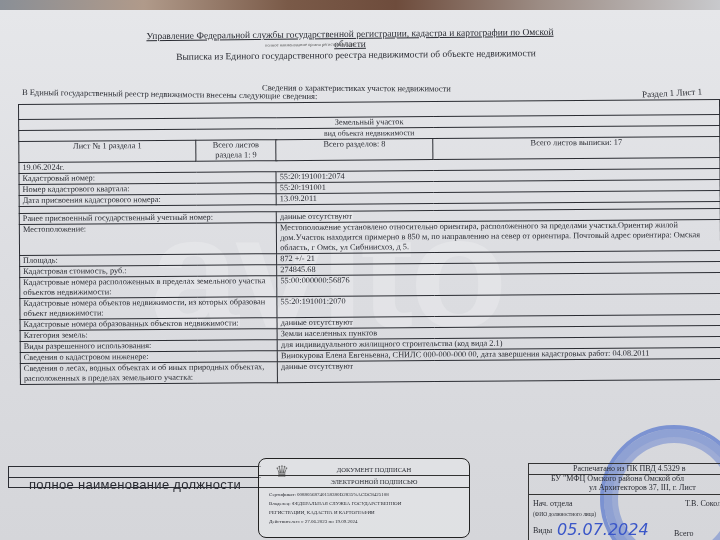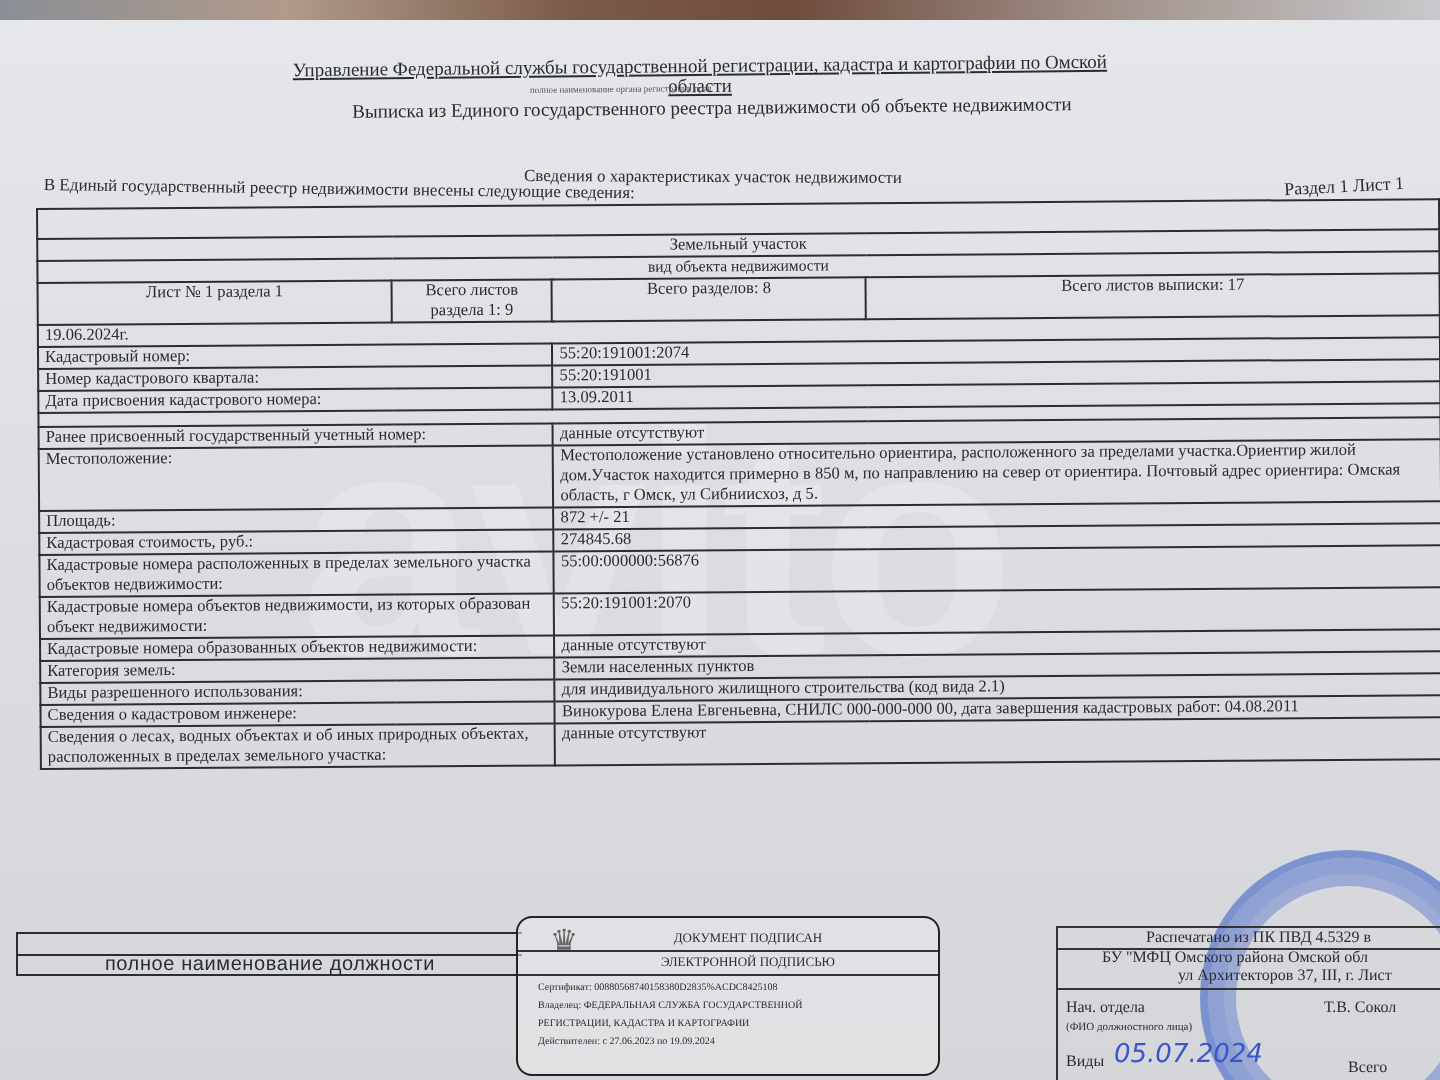--- a/index.html
+++ b/index.html
@@ -54,21 +54,21 @@
   .center { text-align: center; }
   .small { font-size: 7.8px; }
   .lbl { width: 252px; }
   .sig-line {
     position: absolute; left: 8px; top: 466px; width: 252px; height: 20px;
     border: 1px solid #2b2d33; border-width: 1px 0 1px 1px;
   }
   .sig-line .mid { position: absolute; left: 0; right: 0; top: 10px; border-top: 1px solid #2b2d33; }
   .sig-line .cap {
     position: absolute; left: 0; width: 252px; top: 10px; text-align: center;
-    font-size: 10px; font-family: "Liberation Sans", sans-serif; letter-spacing: 0.3px;
+    font-size: 13px; font-family: "Liberation Sans", sans-serif; letter-spacing: 0.3px;
   }
   .stamp-box {
     position: absolute; left: 258px; top: 458px; width: 210px; height: 78px;
     border: 1.5px solid #222; border-radius: 8px; background: rgba(230,231,234,0.6);
   }
   .emblem {
     position: absolute; left: 14px; top: 2px; width: 18px; height: 22px;
     color: #666; font-size: 16px; line-height: 22px; text-align: center;
   }
   .stamp-l1 { position: absolute; left: 40px; top: 7px; width: 150px; text-align: center; font-size: 6.5px; }
@@ -82,21 +82,21 @@
   }
   .print-line { position: absolute; left: 0; right: 0; border-top: 1px solid #333; }
   .print-box .t { position: absolute; white-space: nowrap; }
   .blue-stamp {
     position: absolute; left: 600px; top: 425px; width: 140px; height: 140px;
     border-radius: 50%; border: 4px solid rgba(50,90,200,0.55);
     box-shadow: inset 0 0 0 8px rgba(50,90,200,0.12), inset 0 0 0 14px rgba(50,90,200,0.35);
   }
   .handwrite {
     position: absolute; font-family: "DejaVu Sans", sans-serif; font-style: italic;
-    color: #3a56c8; font-size: 13px;
+    color: #3a56c8; font-size: 16px;
   }
   .watermark {
     position: absolute; left: 150px; top: 170px; font-size: 160px; color: rgba(255,255,255,0.22);
     font-family: "Liberation Sans", sans-serif; font-weight: bold; letter-spacing: -4px;
     pointer-events: none;
   }
 </style>
 </head>
 <body>
 
@@ -218,18 +218,18 @@
 <div class="blue-stamp"></div>
 
 <div class="print-box">
   <div class="print-line" style="top:0"></div>
   <div class="t" style="left:44px;top:1px">Распечатано из ПК ПВД 4.5329 в</div>
   <div class="print-line" style="top:11px"></div>
   <div class="t" style="left:22px;top:11px">БУ "МФЦ Омского района Омской обл</div>
   <div class="t" style="left:60px;top:20px">ул Архитекторов 37, III, г. Лист</div>
   <div class="print-line" style="top:31px"></div>
   <div class="t" style="left:4px;top:36px">Нач. отдела</div>
-  <div class="t" style="left:133px;top:36px">Т.В. Сокол</div>
+  <div class="t" style="left:156px;top:36px">Т.В. Сокол</div>
   <div class="t" style="left:4px;top:48px;font-size:5.5px">(ФИО должностного лица)</div>
   <div class="t" style="left:4px;top:63px">Виды</div>
   <div class="t handwrite" style="left:28px;top:57px">05.07.2024</div>
   <div class="t" style="left:145px;top:66px">Всего</div>
 </div>
 
 </body></html>

